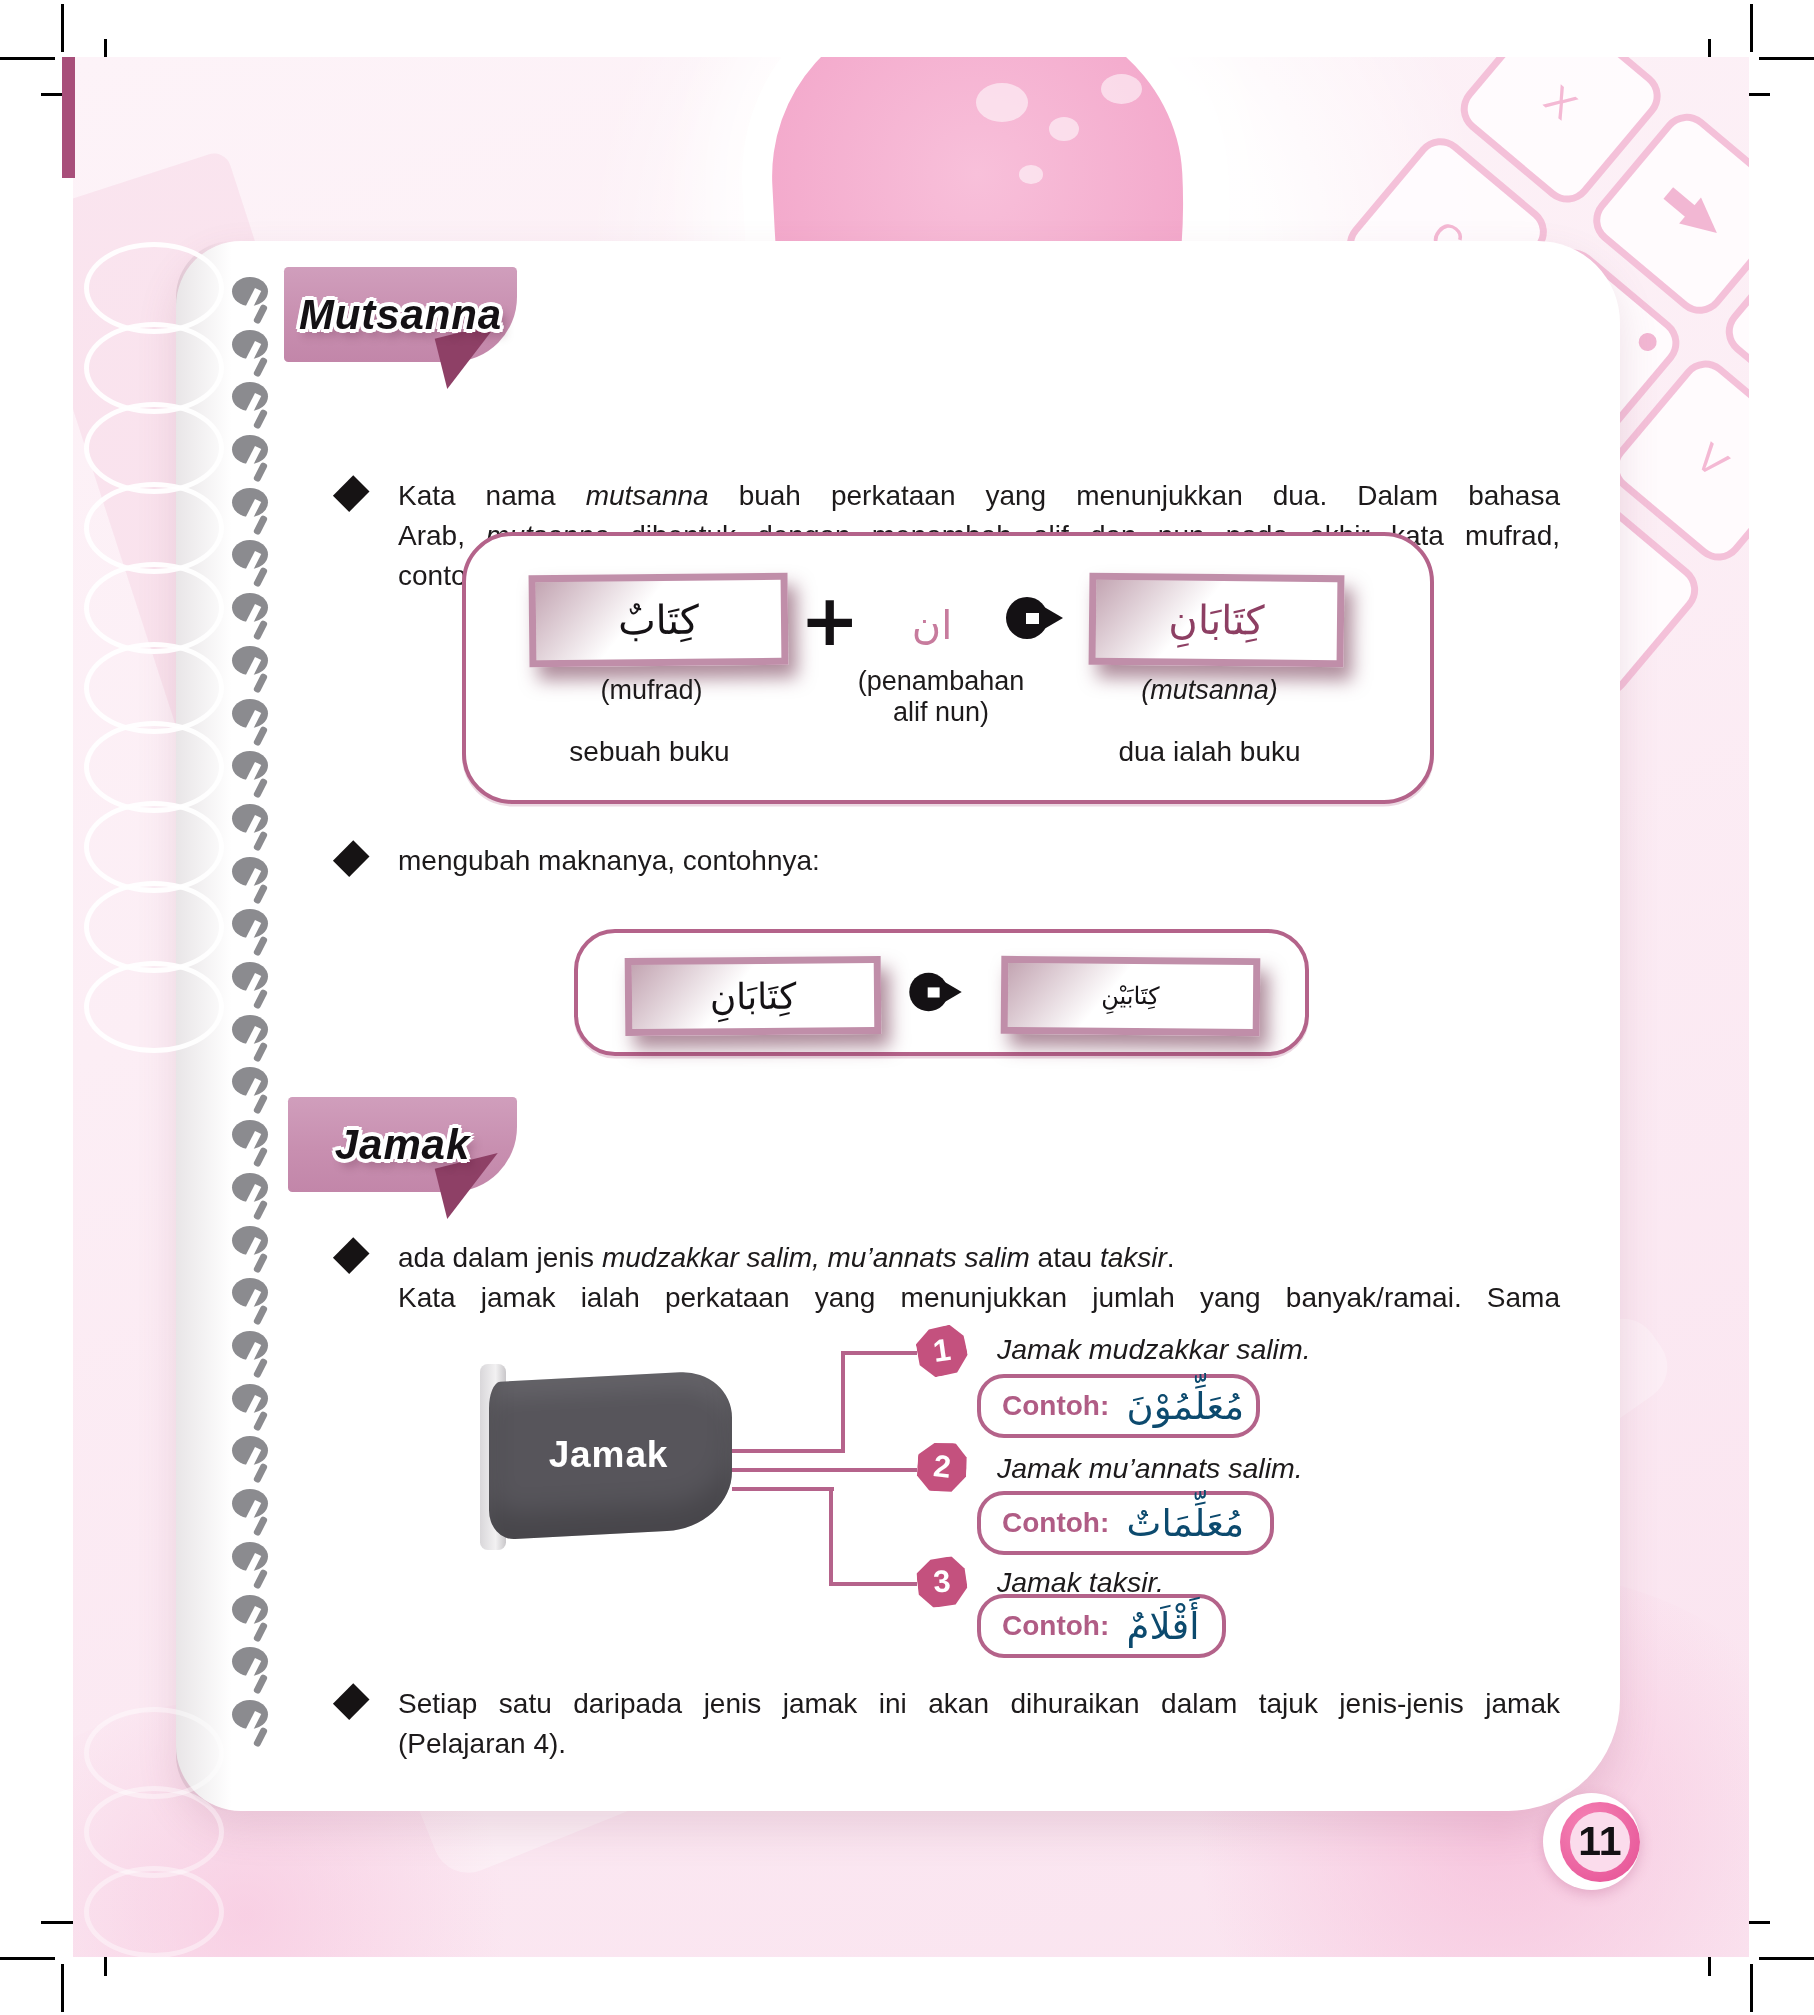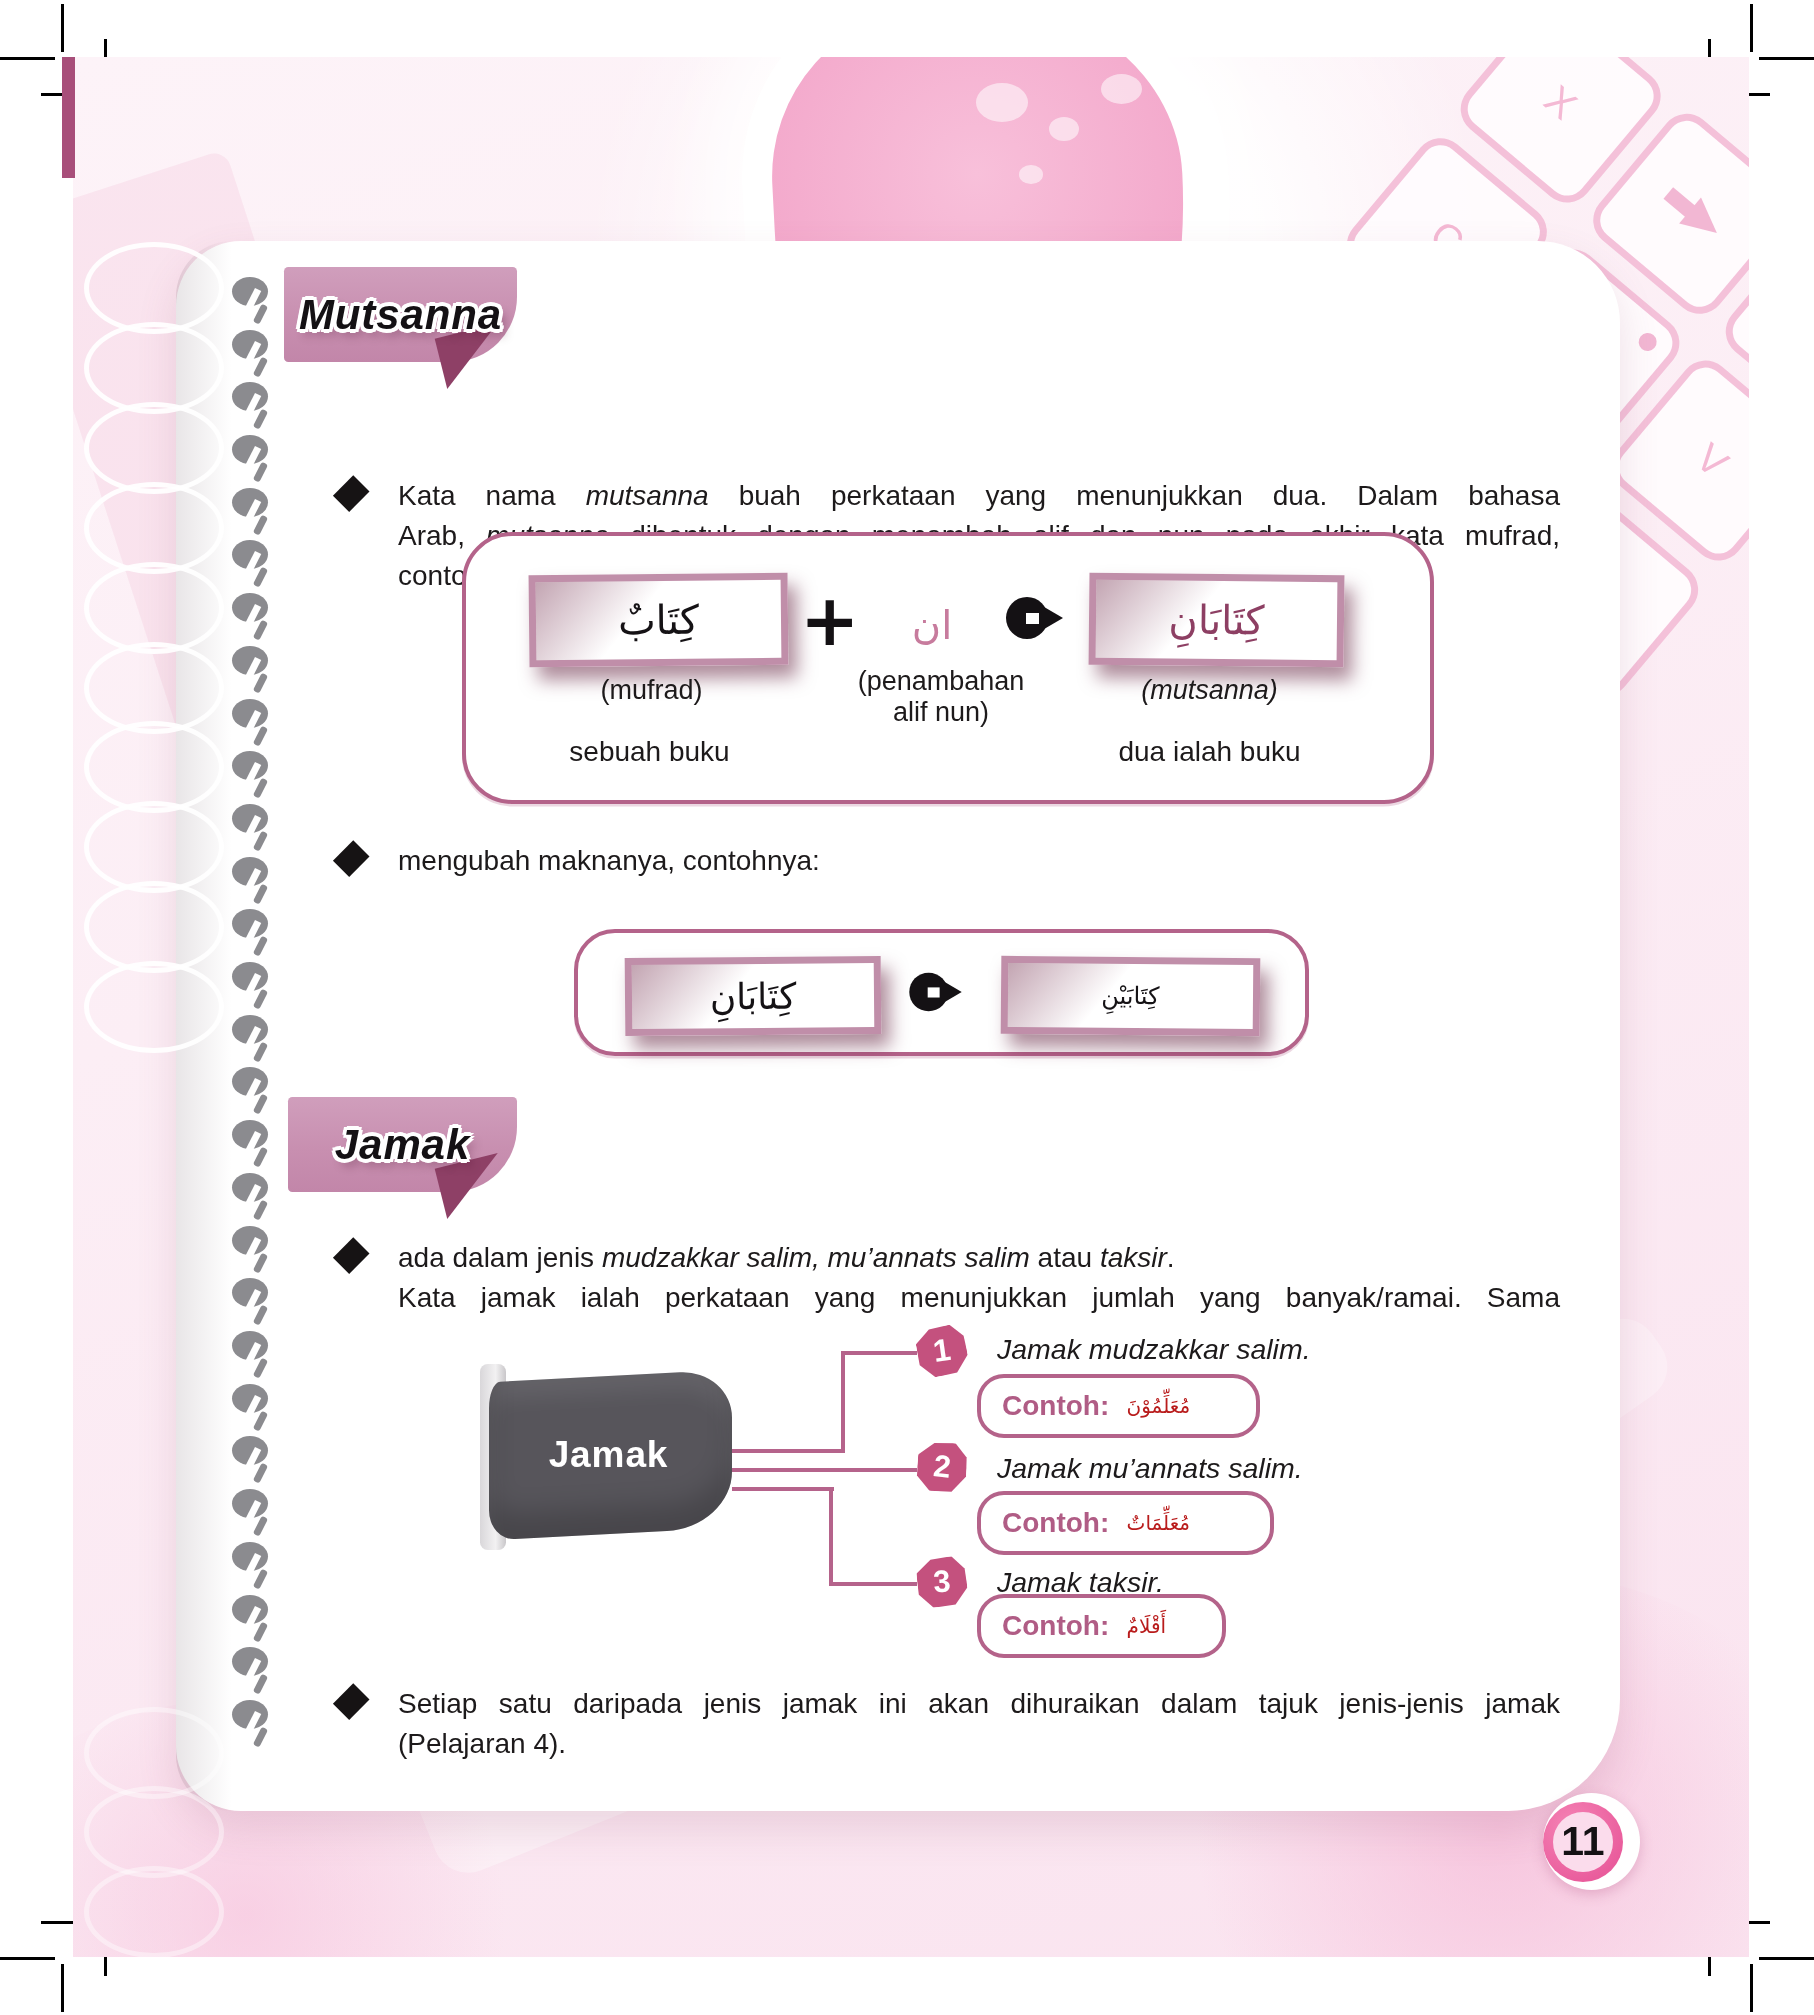--- a/index.html
+++ b/index.html
@@ -103,25 +103,25 @@
   .ribbon .label{position:absolute;inset:0;display:flex;align-items:center;justify-content:center;
                  color:#ffffff;font-size:37px;font-weight:bold;letter-spacing:0.9px;}
   .bline{position:absolute;background:#b5638b;}
   .node{position:absolute;width:50px;height:50px;background:#c4517e;color:#fff;font-weight:bold;font-size:31px;
         display:flex;align-items:center;justify-content:center;
         clip-path:polygon(30% 4%,72% 0%,97% 26%,100% 64%,74% 97%,30% 100%,2% 72%,0% 30%);}
   .type-label{position:absolute;left:821px;font-size:28.5px;font-style:italic;color:#1d1a1b;white-space:nowrap;}
   .contoh{position:absolute;left:801px;height:64px;border:4.3px solid #b4638a;border-radius:27px;background:#fff;
           display:flex;align-items:center;gap:17.3px;padding:0 21px;box-sizing:border-box;}
   .contoh .cl{font-size:28px;font-weight:bold;color:#b05c85;white-space:nowrap;}
-  .contoh .ca{font-size:20px;color:#b91c1c;}
+  .contoh .ca{font-size:37px;color:#0c4a6e;}
 
   
   #pagenum{position:absolute;left:1543px;top:1793px;width:97px;height:97px;border-radius:50%;background:#ffffff;
-           display:flex;align-items:center;justify-content:flex-start;box-shadow:0 4.3px 13px rgba(180,80,130,.3);z-index:40;}
+           display:flex;align-items:center;justify-content:flex-end;box-shadow:0 4.3px 13px rgba(180,80,130,.3);z-index:40;}
   #pagenum .ringp{width:80px;height:80px;border-radius:50%;
            background:radial-gradient(circle at 35% 30%, #f583b5, #e95c9c 75%);
            display:flex;align-items:center;justify-content:center;}
   #pagenum .inner{width:60px;height:60px;border-radius:50%;background:#fbdcec;
            display:flex;align-items:center;justify-content:center;font-size:41px;font-weight:bold;color:#141114;}
 </style>
 </head>
 <body>
 
 <div id="page">

